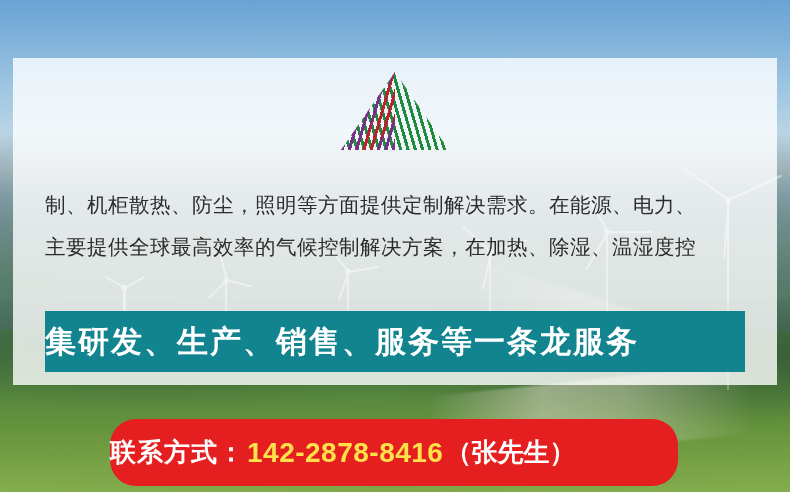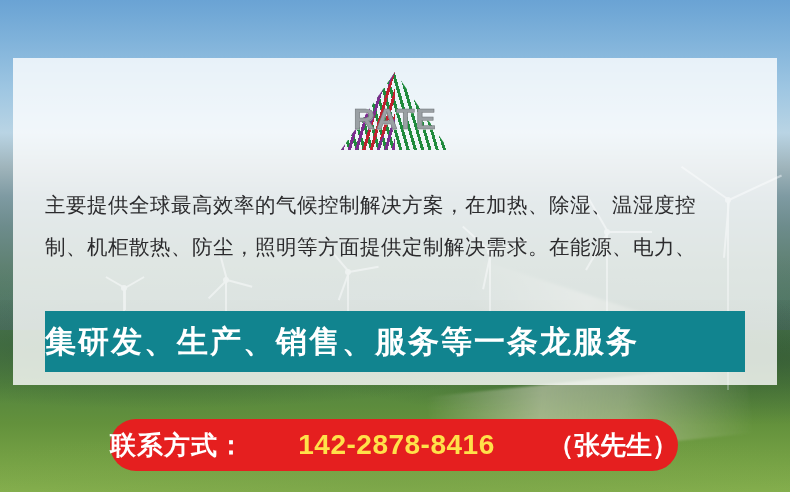--- a/index.html
+++ b/index.html
@@ -161,24 +161,24 @@
     background:#11848f;
     display:flex; align-items:center; 
     z-index:4;
   }
   #teal-banner span{
     color:#ffffff; font-size:31px; font-weight:bold; letter-spacing:2px;
   }
 
   
   #red-pill{
-    position:absolute; left:110px; top:419px; width:568px; height:52px;
+    position:absolute; left:110px; top:419px; width:568px; height:67px;
     background:#e51f1f;
     border-radius:26px;
-    display:flex; align-items:center; justify-content:space-between;
+    display:flex; align-items:center; justify-content:flex-start;
     z-index:5;
   }
   #red-pill .lbl{
     color:#ffffff; font-size:26px; font-weight:bold; letter-spacing:1px;
   }
   #red-pill .num{
     color:#ffe14a; font-size:28px; font-weight:bold; letter-spacing:0.5px;
     font-family:"Liberation Sans",sans-serif;
     margin:0 2px;
   }
@@ -241,27 +241,26 @@
   </div>
 </div>
 
 <div id="panel">
 
   <div id="logo-block">
     <div id="logo-mark">
       <div id="logo-tri"></div>
       <div id="logo-tri-left"></div>
       <div id="logo-tri-red"></div>
-      <div id="logo-word">RATE</div>
     </div>
   </div>
 
   <div id="body-text">
+    <span class="ln">制、机柜散热、防尘，照明等方面提供定制解决需求。在能源、电力、</span>
     <span class="ln">主要提供全球最高效率的气候控制解决方案，在加热、除湿、温湿度控</span>
-    <span class="ln">制、机柜散热、防尘，照明等方面提供定制解决需求。在能源、电力、</span>
   </div>
 </div>
 
 <div id="teal-banner">
   <span>集研发、生产、销售、服务等一条龙服务</span>
 </div>
 
 <div id="red-pill">
   <span class="lbl">联系方式：</span>
   <span class="num">142-2878-8416</span>

